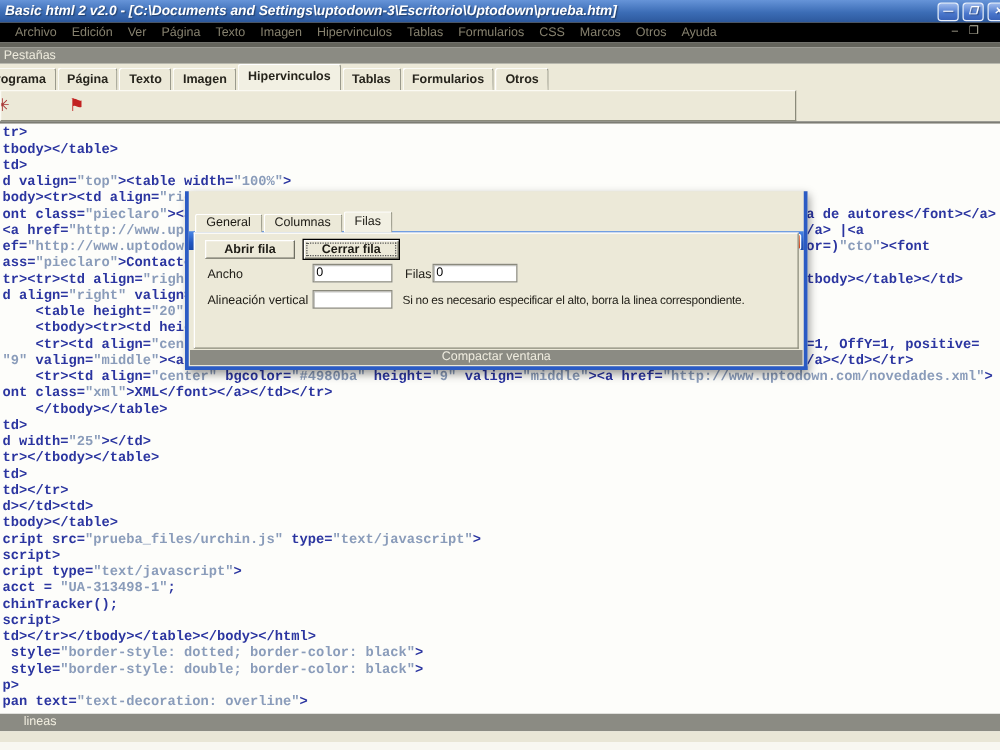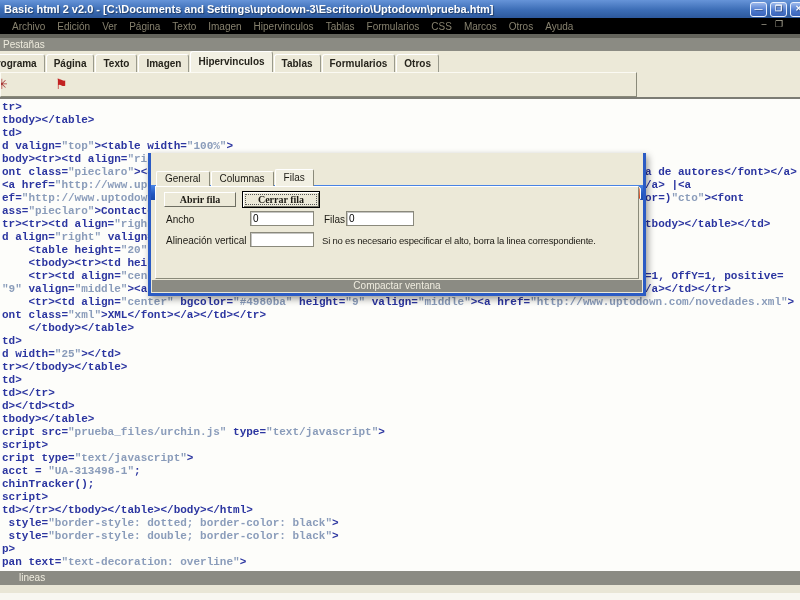--- a/index.html
+++ b/index.html
@@ -3,21 +3,21 @@
 <meta charset="utf-8">
 <style>
   html,body{margin:0;padding:0;background:#555;}
   .screen{position:relative;width:800px;height:600px;overflow:hidden;background:#fdfdfa;
           font-family:"Liberation Sans",sans-serif;-webkit-font-smoothing:antialiased;}
   .band{position:absolute;left:0;right:0;}
 
   
   .titlebar{top:0;height:18px;background:linear-gradient(180deg,#6694d8 0%,#3c6db6 55%,#2c589c 100%);
             color:#fff;font-weight:bold;font-size:11px;line-height:18px;padding-left:4px;
-            text-shadow:1px 1px 1px rgba(0,0,0,.4);white-space:nowrap;}
+            text-shadow:1px 1px 1px rgba(0,0,0,.4);white-space:nowrap;font-style:italic;}
   .wbtn{position:absolute;top:2px;width:15px;height:13px;border:1px solid #e8effc;border-radius:3px;
         background:linear-gradient(180deg,#9db9ec,#4a77cc 60%,#3a63b8);color:#fff;font-size:8px;
         line-height:12px;text-align:center;font-weight:bold;}
 
   
   .menubar{top:18px;height:16px;background:#000000;display:flex;align-items:center;padding-left:6px;
            font-size:10px;color:#86816e;}
   .menu-item{padding:0 6px;white-space:nowrap;}
   .mdi-btns{position:absolute;right:14px;top:19px;font-size:9px;color:#b7b3a0;letter-spacing:3px;}
 
@@ -61,21 +61,21 @@
              color:#fff;font-size:8px;line-height:10px;text-align:center;font-weight:bold;}
   .dlg-tabs{position:absolute;left:5px;top:17px;display:flex;align-items:flex-end;height:16px;}
   .dlg-tab{height:14px;line-height:14px;padding:0 8px;font-size:10px;color:#1c1a14;background:#ece9d8;
            border:1px solid #8a8a7a;border-bottom:none;border-top-color:#fff;border-left-color:#fff;
            border-radius:2px 2px 0 0;margin-right:1px;}
   .dlg-tab.active{height:16px;line-height:16px;background:#f2f0e3;position:relative;z-index:2;}
   .dlg-page{position:absolute;left:4px;right:4px;top:33px;bottom:14px;background:#ece9d8;
             border:1px solid;border-color:#fff #8a8a7a #8a8a7a #fff;}
   .btn{position:absolute;background:#ece9d8;border:1px solid;border-color:#fff #6e6e62 #6e6e62 #fff;
        font-size:10px;font-weight:bold;color:#1c1a14;text-align:center;
-       font-family:Liberation Serif, serif;padding:0;}
+       font-family:Liberation Sans, sans-serif;padding:0;}
   .btn-open{left:8px;top:5px;width:72px;height:15px;}
   .btn-close-row{left:86px;top:4px;width:78px;height:17px;border:1px solid #000;
                  box-shadow:inset 1px 1px 0 #fff, inset -1px -1px 0 #6e6e62;
                  outline:1px dotted #555;outline-offset:-4px;}
   .lbl{position:absolute;font-size:10px;color:#1c1a14;white-space:nowrap;}
   .txt{position:absolute;height:13px;background:#fff;border:1px solid #8a897c;
        box-shadow:inset 1px 1px 0 rgba(90,90,80,.35);font-size:10px;padding:0 2px;
        font-family:"Liberation Sans",sans-serif;}
   .hint{position:absolute;left:166px;top:48px;width:306px;font-size:9.5px;letter-spacing:-0.2px;color:#23211a;}
   .dlg-footer{position:absolute;left:1px;right:1px;bottom:1px;height:12px;background:#8b8b83;

